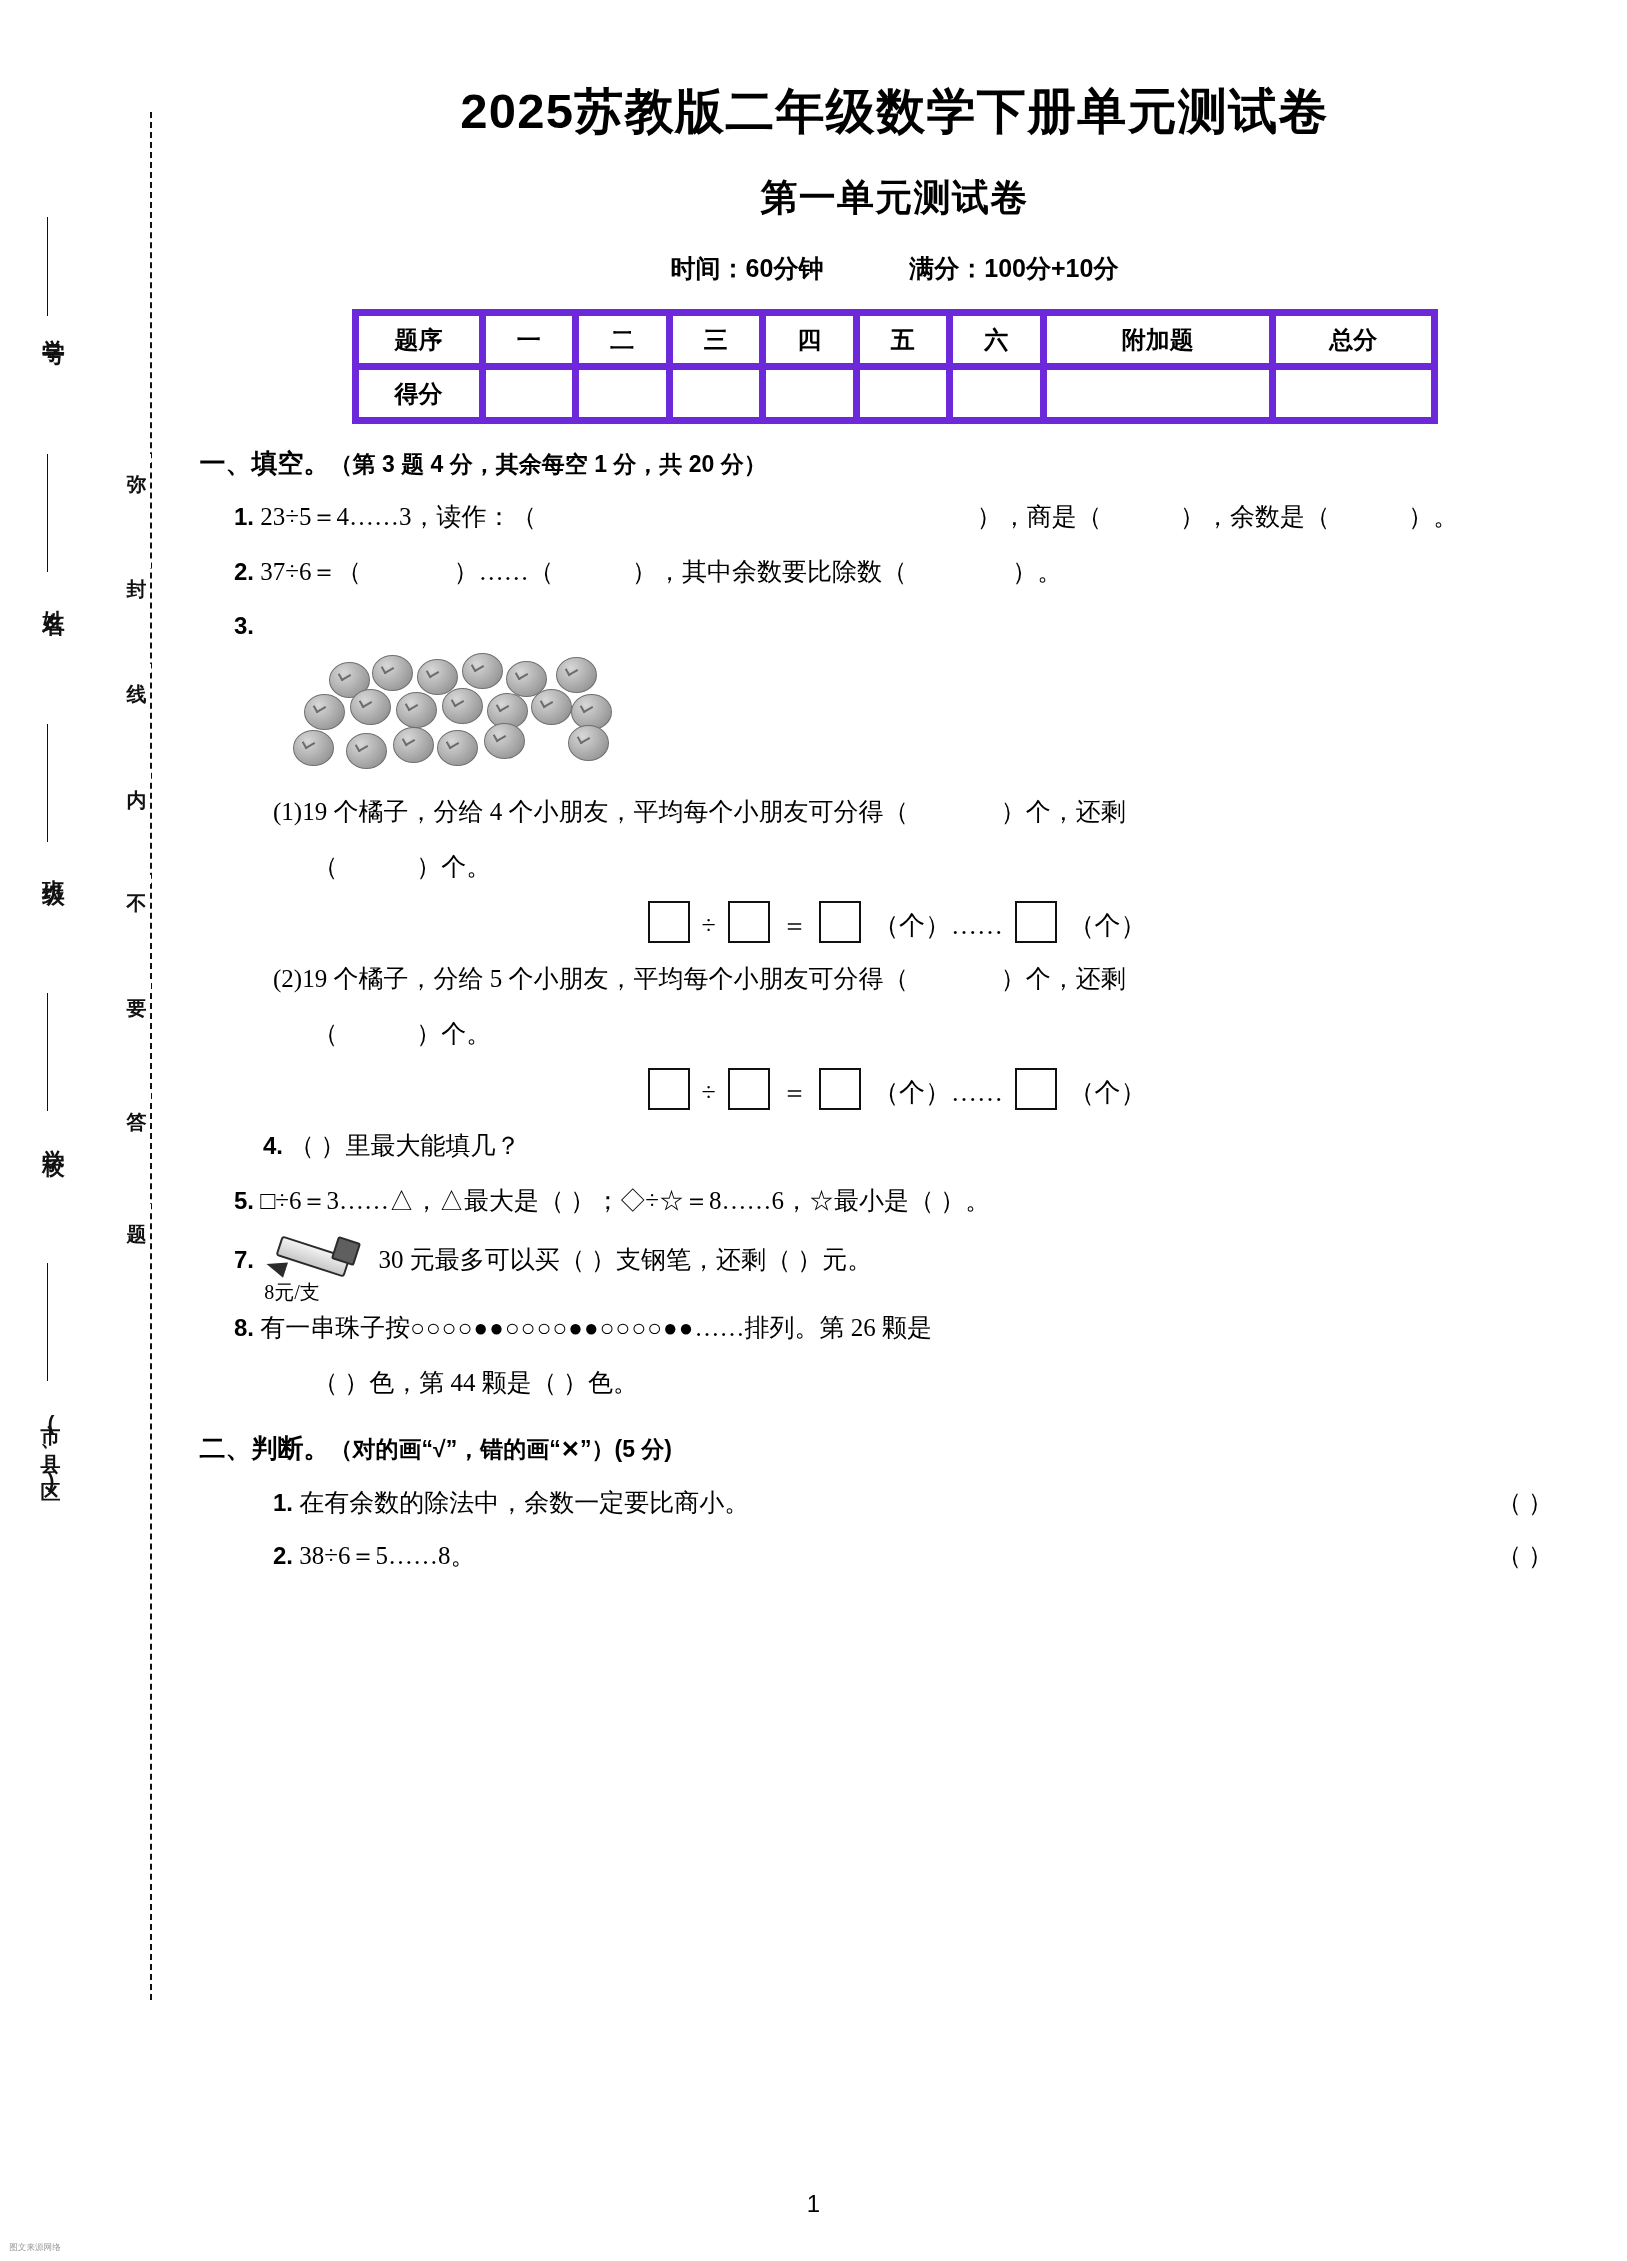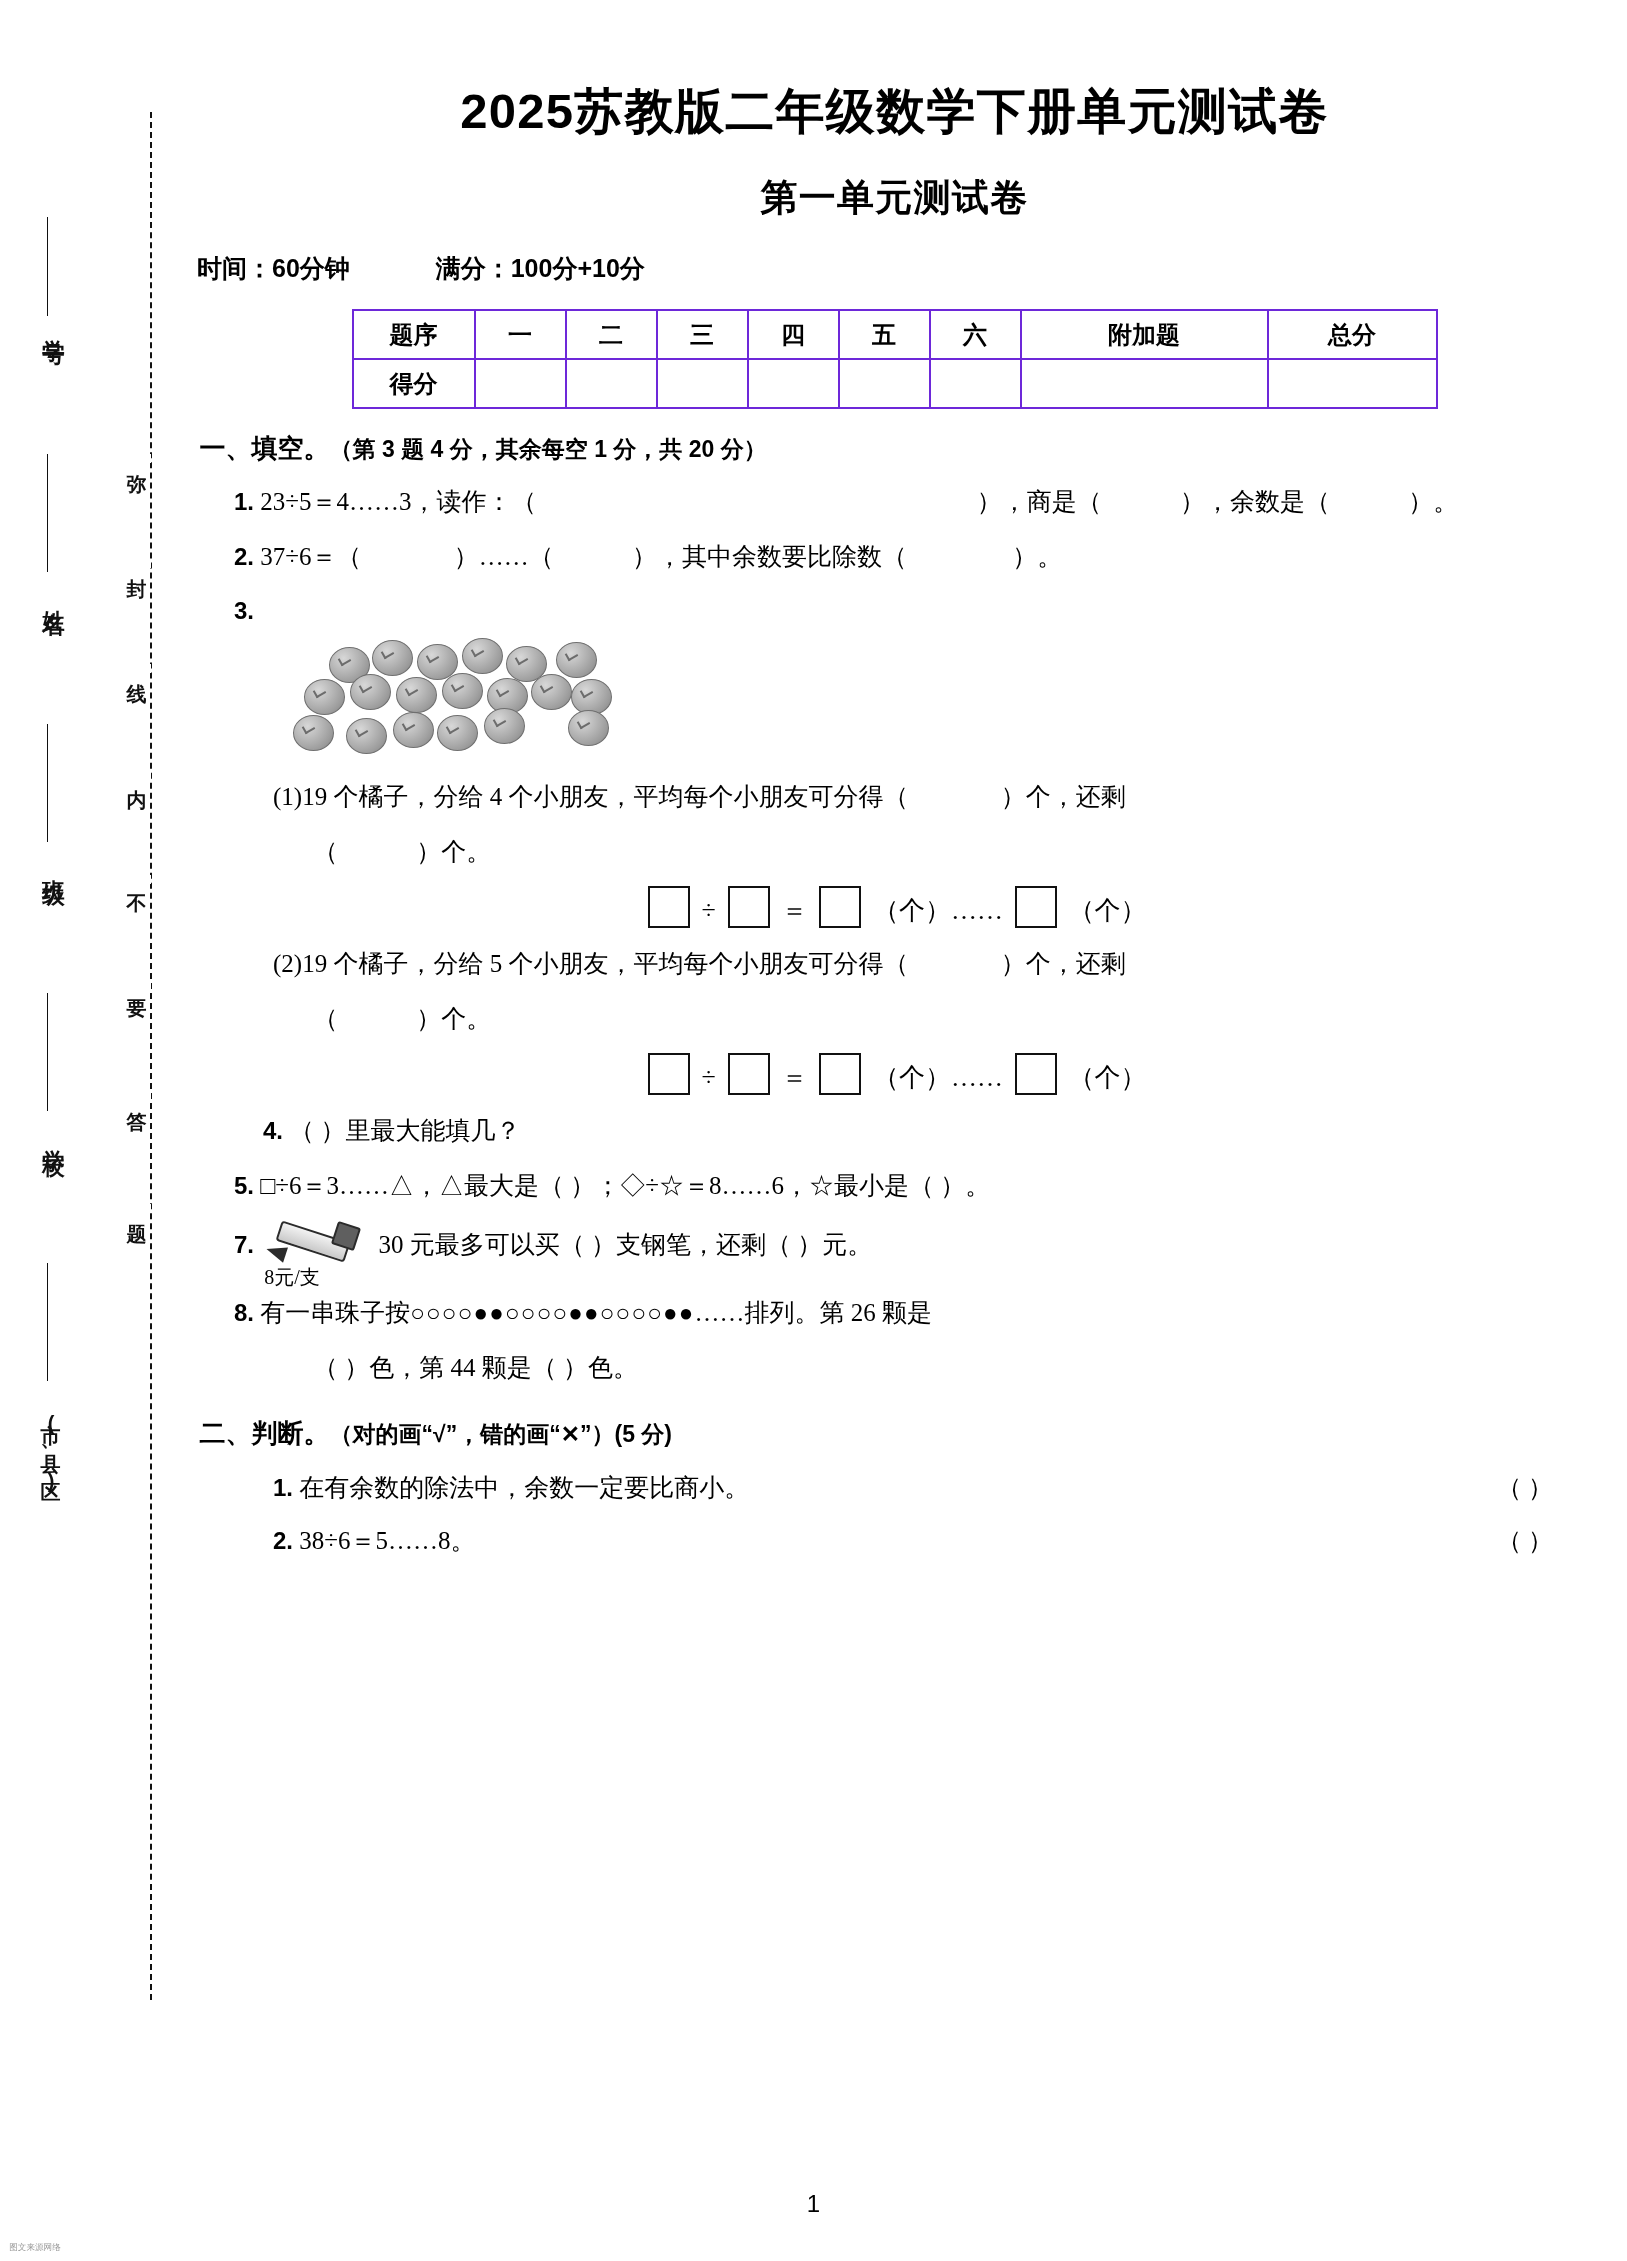--- a/index.html
+++ b/index.html
@@ -79,34 +79,35 @@
   }
   .title-sub {
     text-align: center;
     font-family: "Liberation Sans", sans-serif;
     font-weight: bold;
     font-size: 37px;
     letter-spacing: 1.3px;
     margin-top: 28px;
   }
   .meta-line {
+    text-align: center;
     font-family: "Liberation Sans", sans-serif;
     font-weight: bold;
     font-size: 25px;
     margin-top: 29px;
   }
   .meta-gap { display: inline-block; width: 72px; }
 
   table.score {
     border-collapse: collapse;
     margin: 24px auto 0 auto;
     width: 1086px;
   }
   table.score td {
-    border: 2px solid #6d28d9;
+    border: 7px solid #6d28d9;
     height: 45px;
     text-align: center;
     font-family: "Liberation Sans", sans-serif;
     font-weight: bold;
     font-size: 24px;
   }
   table.score td.head { width: 118px; }
 
   .sec-head {
     font-family: "Liberation Sans", sans-serif;

